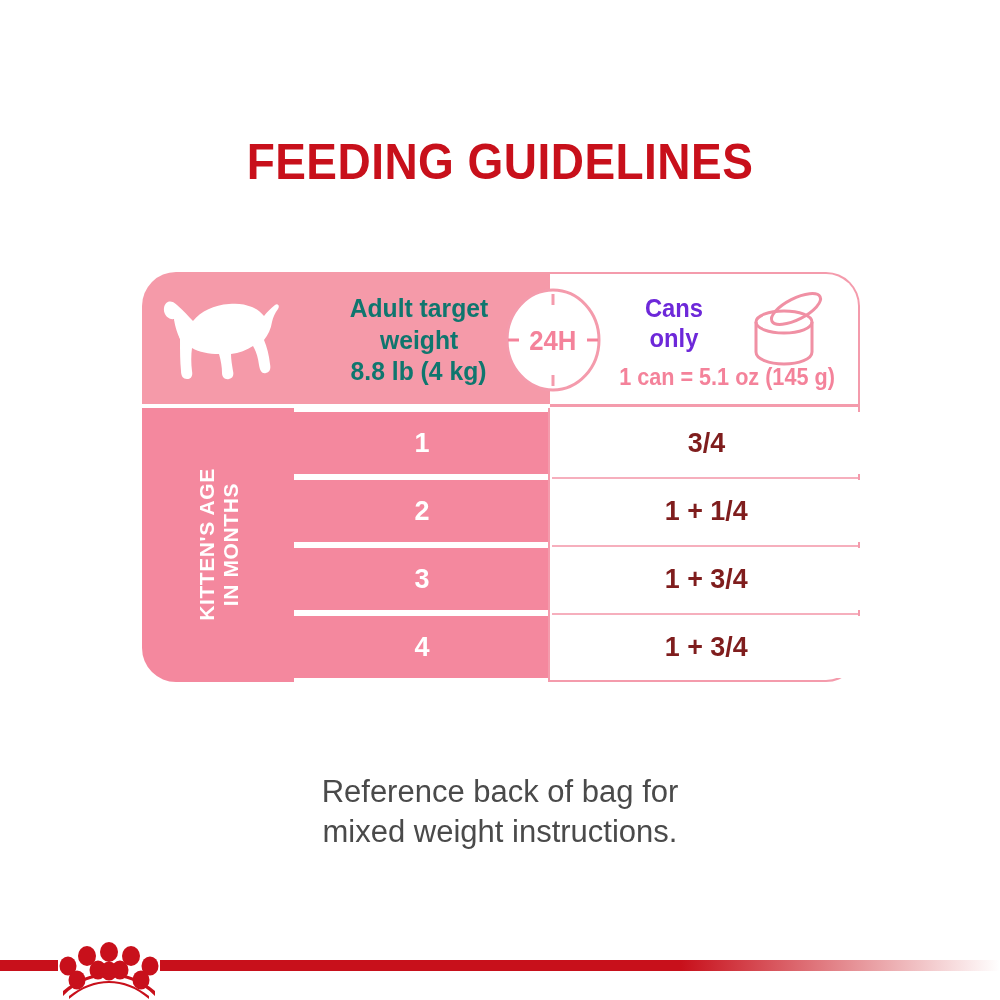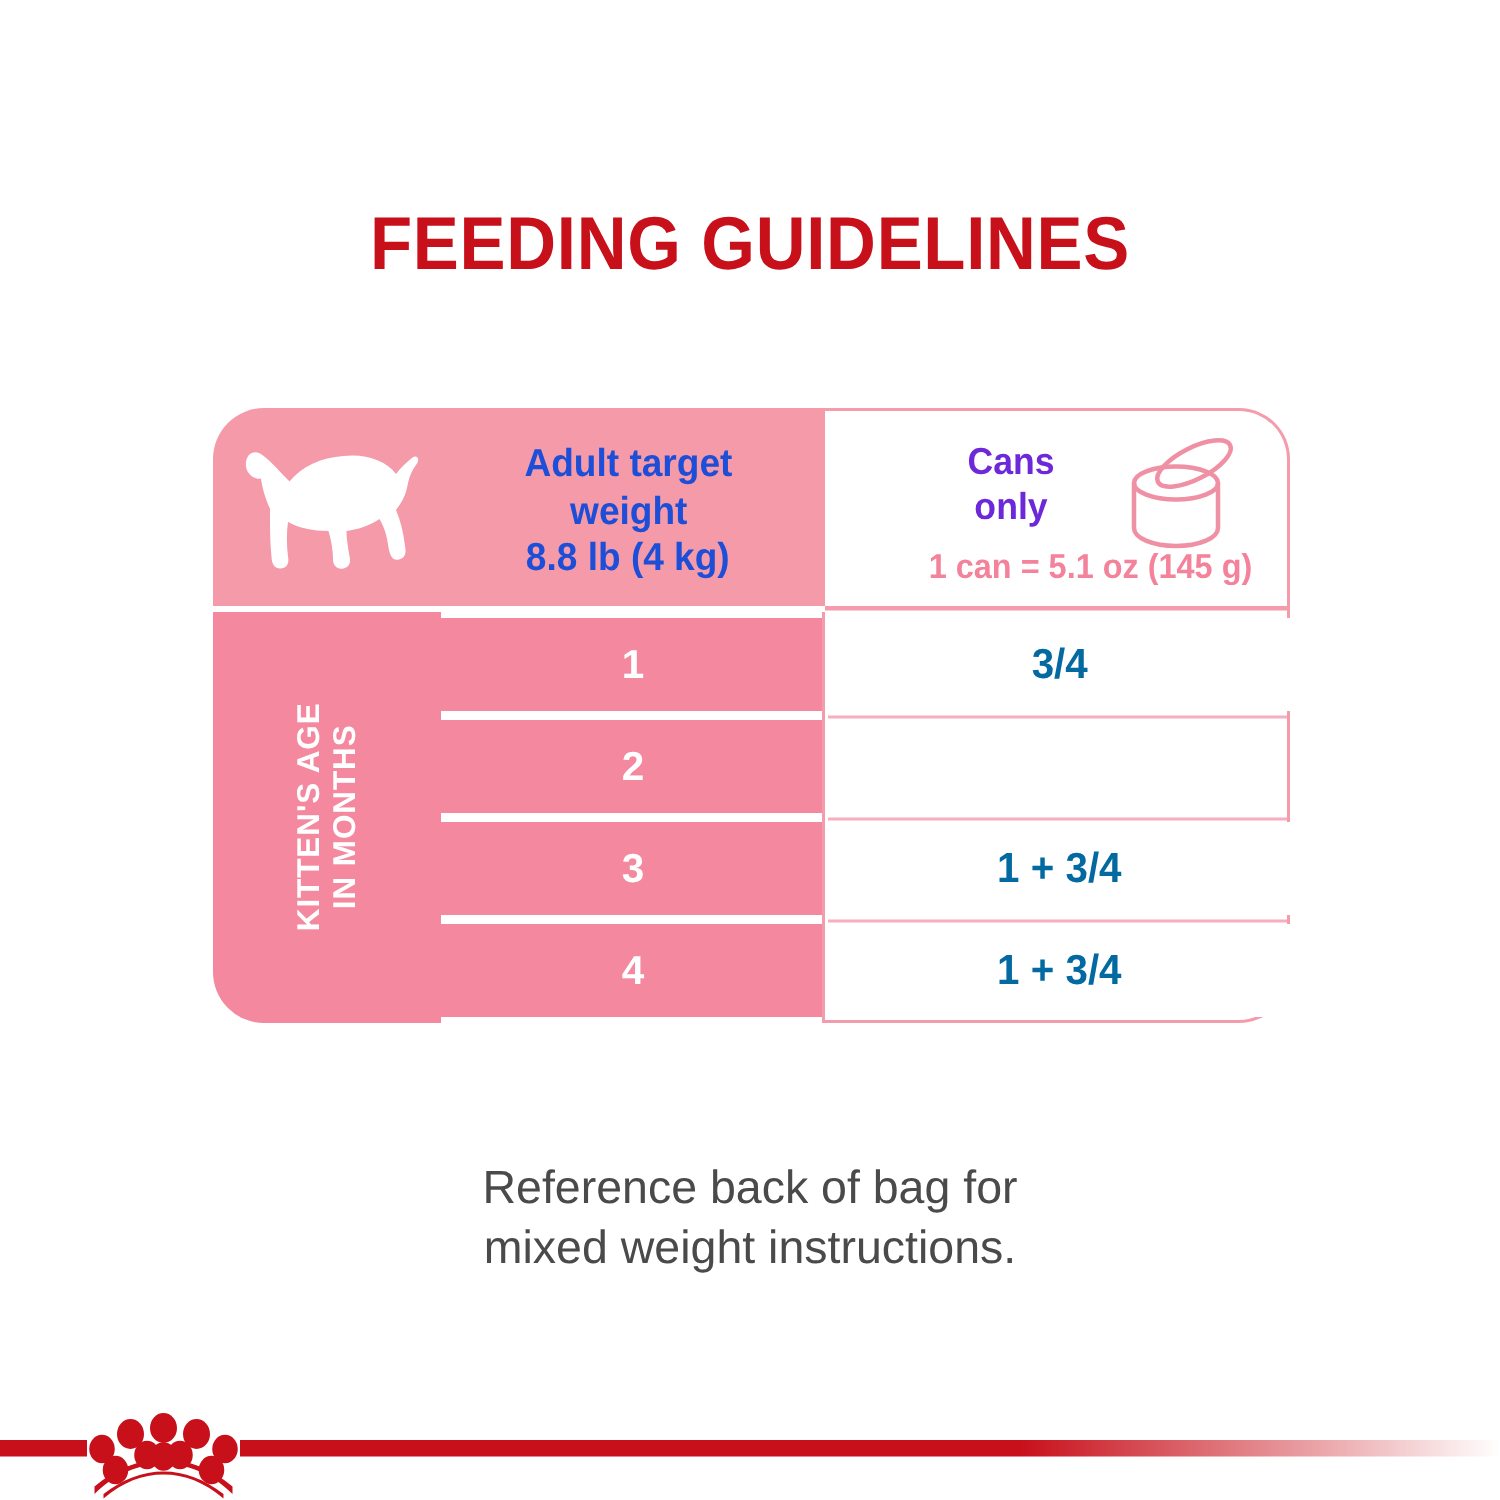--- a/index.html
+++ b/index.html
@@ -100,21 +100,21 @@
   .weight-head {
     position: absolute;
     left: 152px;
     top: 16px;
     width: 250px;
     height: 105px;
     display: flex;
     flex-direction: column;
     align-items: center;
     justify-content: center;
-    color: #1d4ed8;
+    color: #0f766e;
     font-weight: bold;
     font-size: 26px;
     line-height: 1.22;
     text-align: center;
   }
   .weight-head span { display: block; transform: scaleX(0.95); }
 
   
   .badge24 {
     position: absolute;
@@ -213,21 +213,21 @@
     color: #ffffff;
     font-weight: bold;
     font-size: 27px;
     display: flex;
     align-items: center;
     justify-content: center;
   }
   .cell-value {
     width: 310px;
     background: #ffffff;
-    color: #0369a1;
+    color: #7f1d1d;
     font-weight: bold;
     font-size: 28px;
     display: flex;
     align-items: center;
     justify-content: center;
     box-sizing: border-box;
     border-left: 2px solid transparent;
   }
   .cell-value span { transform: scaleX(0.96); display: inline-block; }
 
@@ -320,20 +320,30 @@
       <path fill="#ffffff" d="M21 44 C19 40 16 32 15 24 C17 25 20 23 21 20 C23 27 24 36 24 44 Z"></path>
     </svg>
   </div>
 
   <div class="weight-head">
     <span>Adult target</span>
     <span>weight</span>
     <span>8.8 lb (4 kg)</span>
   </div>
 
+  <div class="badge24">
+    <svg width="96" height="104" viewBox="0 0 96 104" aria-hidden="true">
+      <ellipse cx="48" cy="52" rx="46" ry="50" fill="#ffffff" stroke="#F49BAC" stroke-width="3"></ellipse>
+      <line x1="48" y1="6" x2="48" y2="17" stroke="#F49BAC" stroke-width="3"></line>
+      <line x1="48" y1="87" x2="48" y2="98" stroke="#F49BAC" stroke-width="3"></line>
+      <line x1="3" y1="52" x2="14" y2="52" stroke="#F4829A" stroke-width="3"></line>
+      <line x1="82" y1="52" x2="93" y2="52" stroke="#F4829A" stroke-width="3"></line>
+      <text x="48" y="62" text-anchor="middle" fill="#F4829A" font-family="Liberation Sans, sans-serif" font-size="28" font-weight="bold" transform="scale(0.92 1) translate(4 0)">24H</text>
+    </svg>
+  </div>
 
   <div class="cans-head">
     <div class="cans-only-text">
       <span>Cans</span>
       <span>only</span>
     </div>
     <div class="can-icon">
       <svg width="92" height="80" viewBox="0 0 92 80" aria-hidden="true">
         <g fill="none" stroke="#F090A4" stroke-width="3">
           <path d="M14 32 L14 62 C14 69 27 74 42 74 C57 74 70 69 70 62 L70 32"></path>
@@ -354,20 +364,23 @@
 
   <div class="rows">
     <div class="row row-0">
       <div class="cell-month">1</div>
       <div class="cell-value">
         <span>3/4</span>
       </div>
     </div>
     <div class="row row-1">
       <div class="cell-month">2</div>
+      <div class="cell-value">
+        <span>1 + 1/4</span>
+      </div>
     </div>
     <div class="row row-2">
       <div class="cell-month">3</div>
       <div class="cell-value">
         <span>1 + 3/4</span>
       </div>
     </div>
     <div class="row row-3">
       <div class="cell-month">4</div>
       <div class="cell-value">

